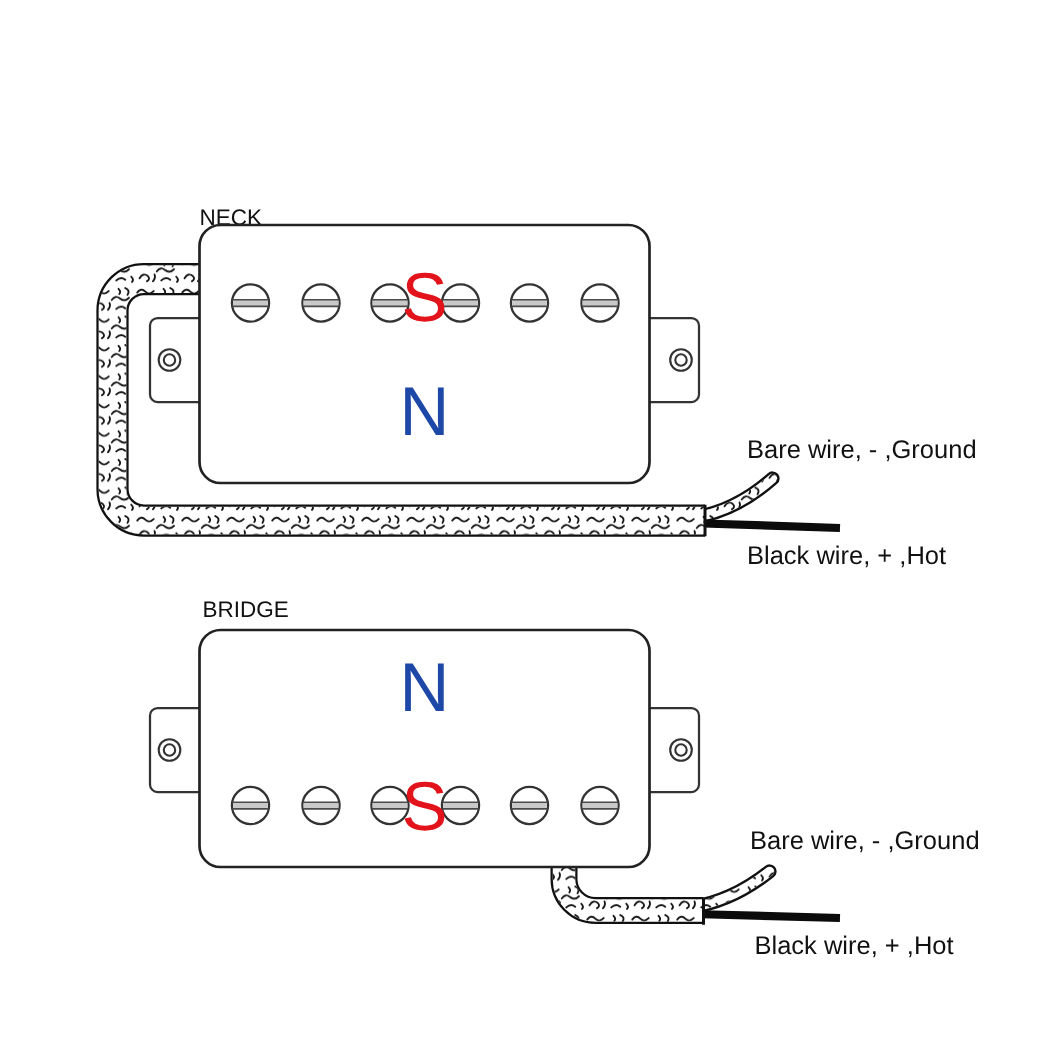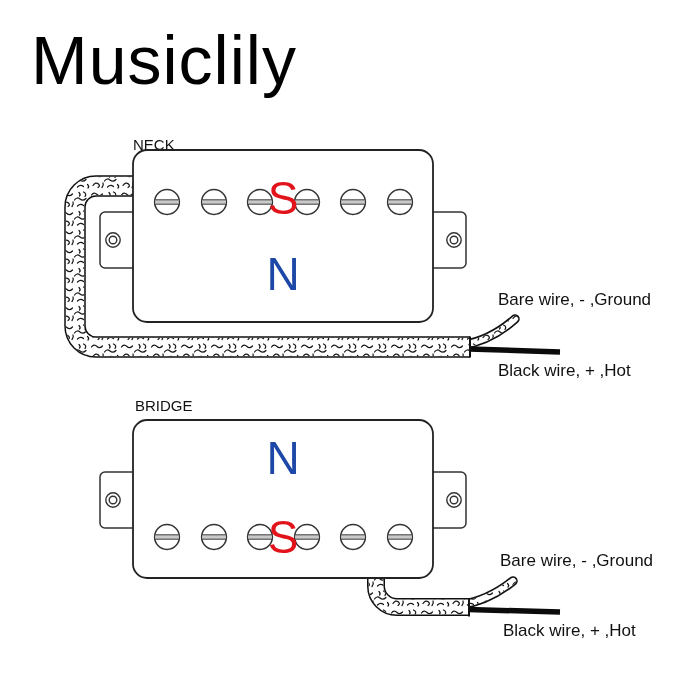--- a/index.html
+++ b/index.html
@@ -16,21 +16,20 @@
   text{font-family:"Liberation Sans", sans-serif;}
   .section-label{font-size:15px;fill:#111;}
   .wire-label{font-size:17px;fill:#111;}
   .magnet-letter{font-size:46px;font-weight:400;text-anchor:middle;}
 </style>
 </head>
 <body>
 
 <div class="canvas">
 
-  <div class="brand">Musiclily</div>
 
   <svg width="700" height="700" viewBox="0 0 700 700">
     <defs>
       <pattern id="braidTex" width="30" height="19" patternUnits="userSpaceOnUse">
         <g fill="none" stroke="#161616" stroke-width="1.25" stroke-linecap="round" stroke-linejoin="round">
           <path d="M1.5 5 Q4 1.5 7 4.5 Q9.5 7 12.5 4"></path>
           <path d="M3 14.5 Q5.5 10.5 8.5 13 Q10.5 15 8 16.5"></path>
           <path d="M14.5 10 Q17 6.5 20 9 Q23 11.5 26 8.5"></path>
           <path d="M17.5 16 Q20.5 13 23.5 15.5"></path>
           <path d="M23.5 2 Q27 3.5 25 6.5"></path>

